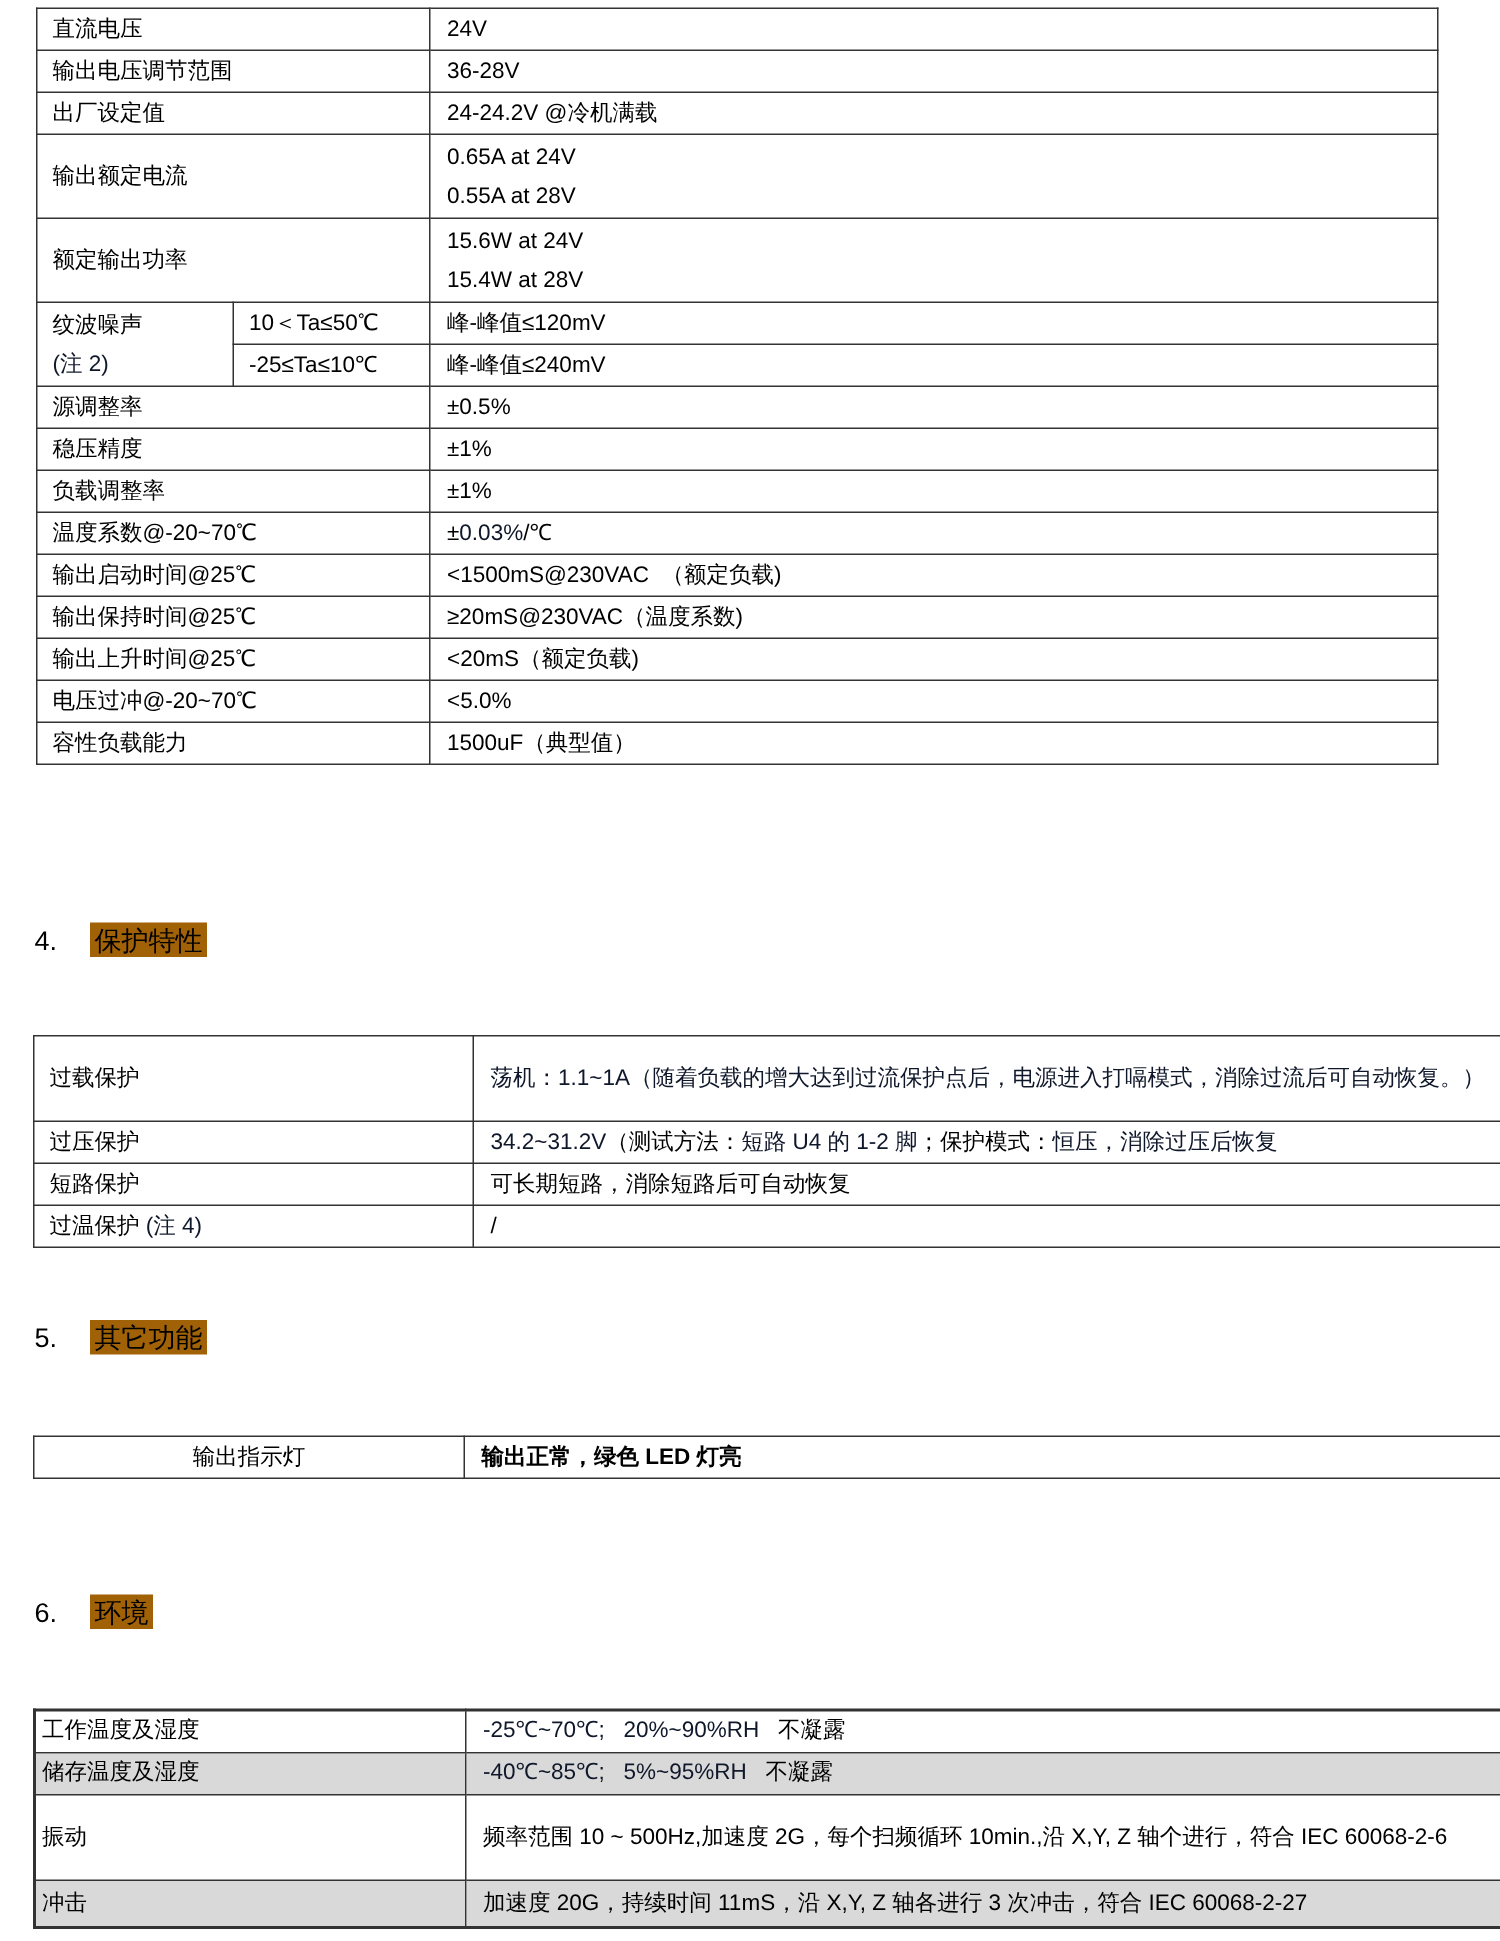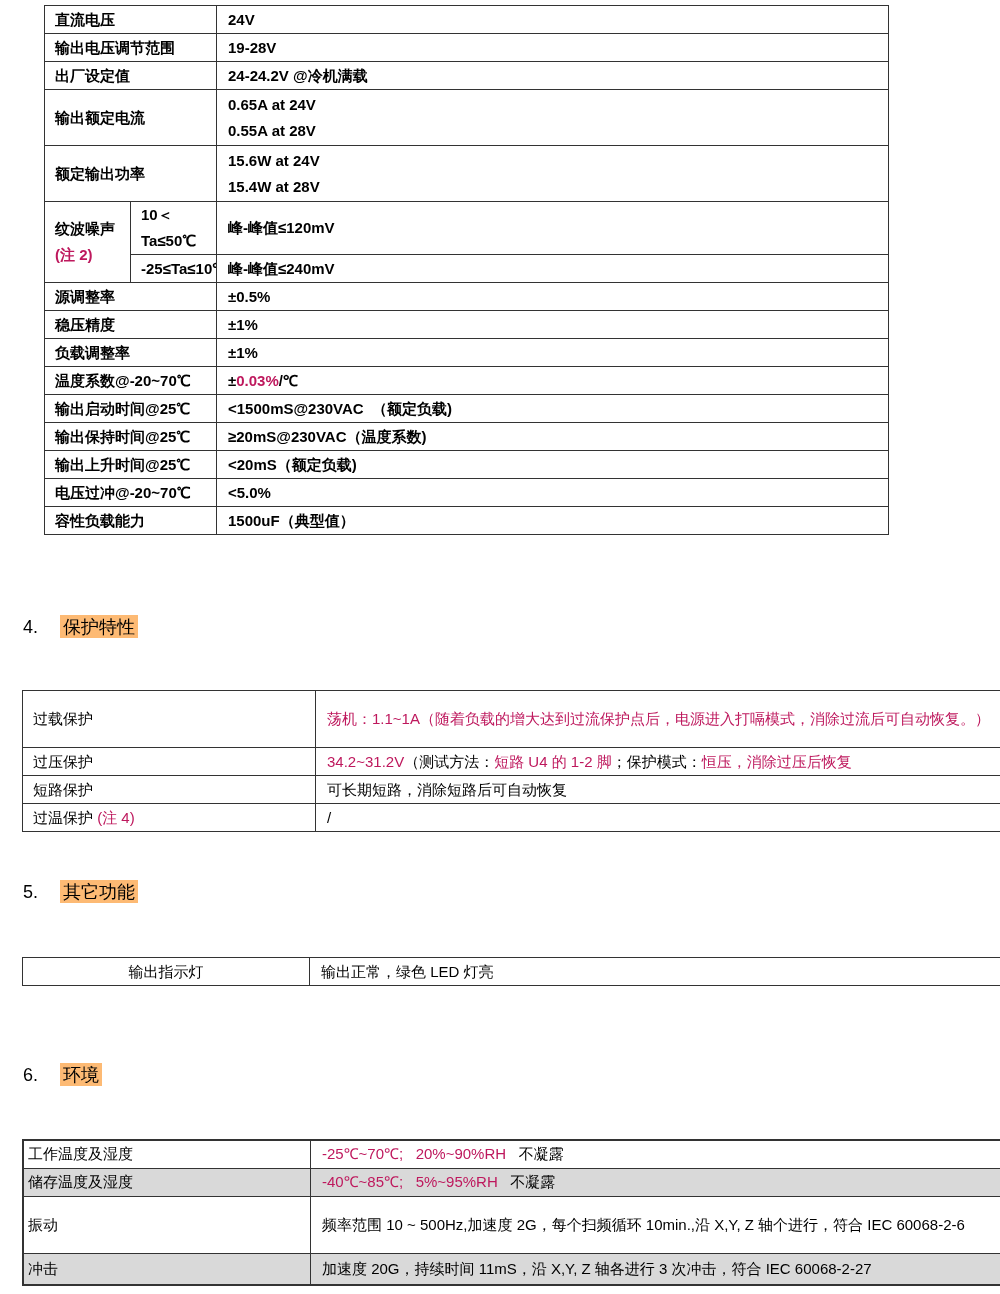--- a/index.html
+++ b/index.html
@@ -8,64 +8,64 @@
     font-family:"Liberation Sans", sans-serif; font-size:15px; color:#000;
     overflow:hidden;
   }
   table { border-collapse:collapse; table-layout:fixed; }
   td {
     border:1px solid #333; vertical-align:middle;
     line-height:26px; padding:0 4px 0 10px; overflow:hidden;
   }
   .val { padding-left:11px; }
   .seg { white-space:pre-wrap; }
-  .blue { color:#be185d; }
+  .blue { color:#0f172a; }
   .two-line span { display:block; }
 
   
   .sec-heading { position:absolute; left:23px; font-size:18px; color:#000; }
   .sec-heading .num { display:inline-block; width:37px; }
-  .sec-heading .hl { background:#fdba74; padding:2px 3px 1px 3px; }
-
-  
-  .spec-table { position:absolute; top:5px; left:44px; width:845px;font-weight:bold; }
+  .sec-heading .hl { background:#a16207; padding:2px 3px 1px 3px; }
+
+  
+  .spec-table { position:absolute; top:5px; left:24px; width:935px; }
   .spec-table td.c1 { width:137px; }
   .spec-table td.c1b { width:142px; }
   .spec-table td.c2 { width:656px; }
 
   
   .prot-table { position:absolute; top:690px; left:22px; width:953px; }
   .prot-table td.c1 { width:278px; }
   .prot-table td.c2 { width:675px; }
 
   
   .other-table { position:absolute; top:957px; left:22px; width:953px; }
   .other-table td.c1 { width:278px; text-align:center; padding-left:4px; }
-  .other-table td.c2 { width:675px; }
+  .other-table td.c2 { width:675px;font-weight:bold; }
 
   
   .env-table { position:absolute; top:1139px; left:22px; width:953px; border:2px solid #333; }
   .env-table td.c1 { width:278px; text-align:left; padding-left:4px; }
   .env-table td.c2 { width:675px; }
   .gray-row td { background:#D9D9D9;margin-top:28px; }
 </style>
 </head>
 <body>
 
 <div class="page">
 
   <table class="spec-table">
     <tbody>
         <tr style="height:28px">
       <td colspan="2" class="c1x">直流电压</td>
       <td class="c2 val">24V</td>
     </tr>
     <tr style="height:28px">
       <td colspan="2">输出电压调节范围</td>
-      <td class="c2 val">19-28V</td>
+      <td class="c2 val">36-28V</td>
     </tr>
     <tr style="height:28px">
       <td colspan="2">出厂设定值</td>
       <td class="c2 val">24-24.2V @冷机满载</td>
     </tr>
     <tr style="height:56px">
       <td colspan="2">输出额定电流</td>
       <td class="c2 val two-line">
         <span>0.65A at 24V</span>
         <span>0.55A at 28V</span>

